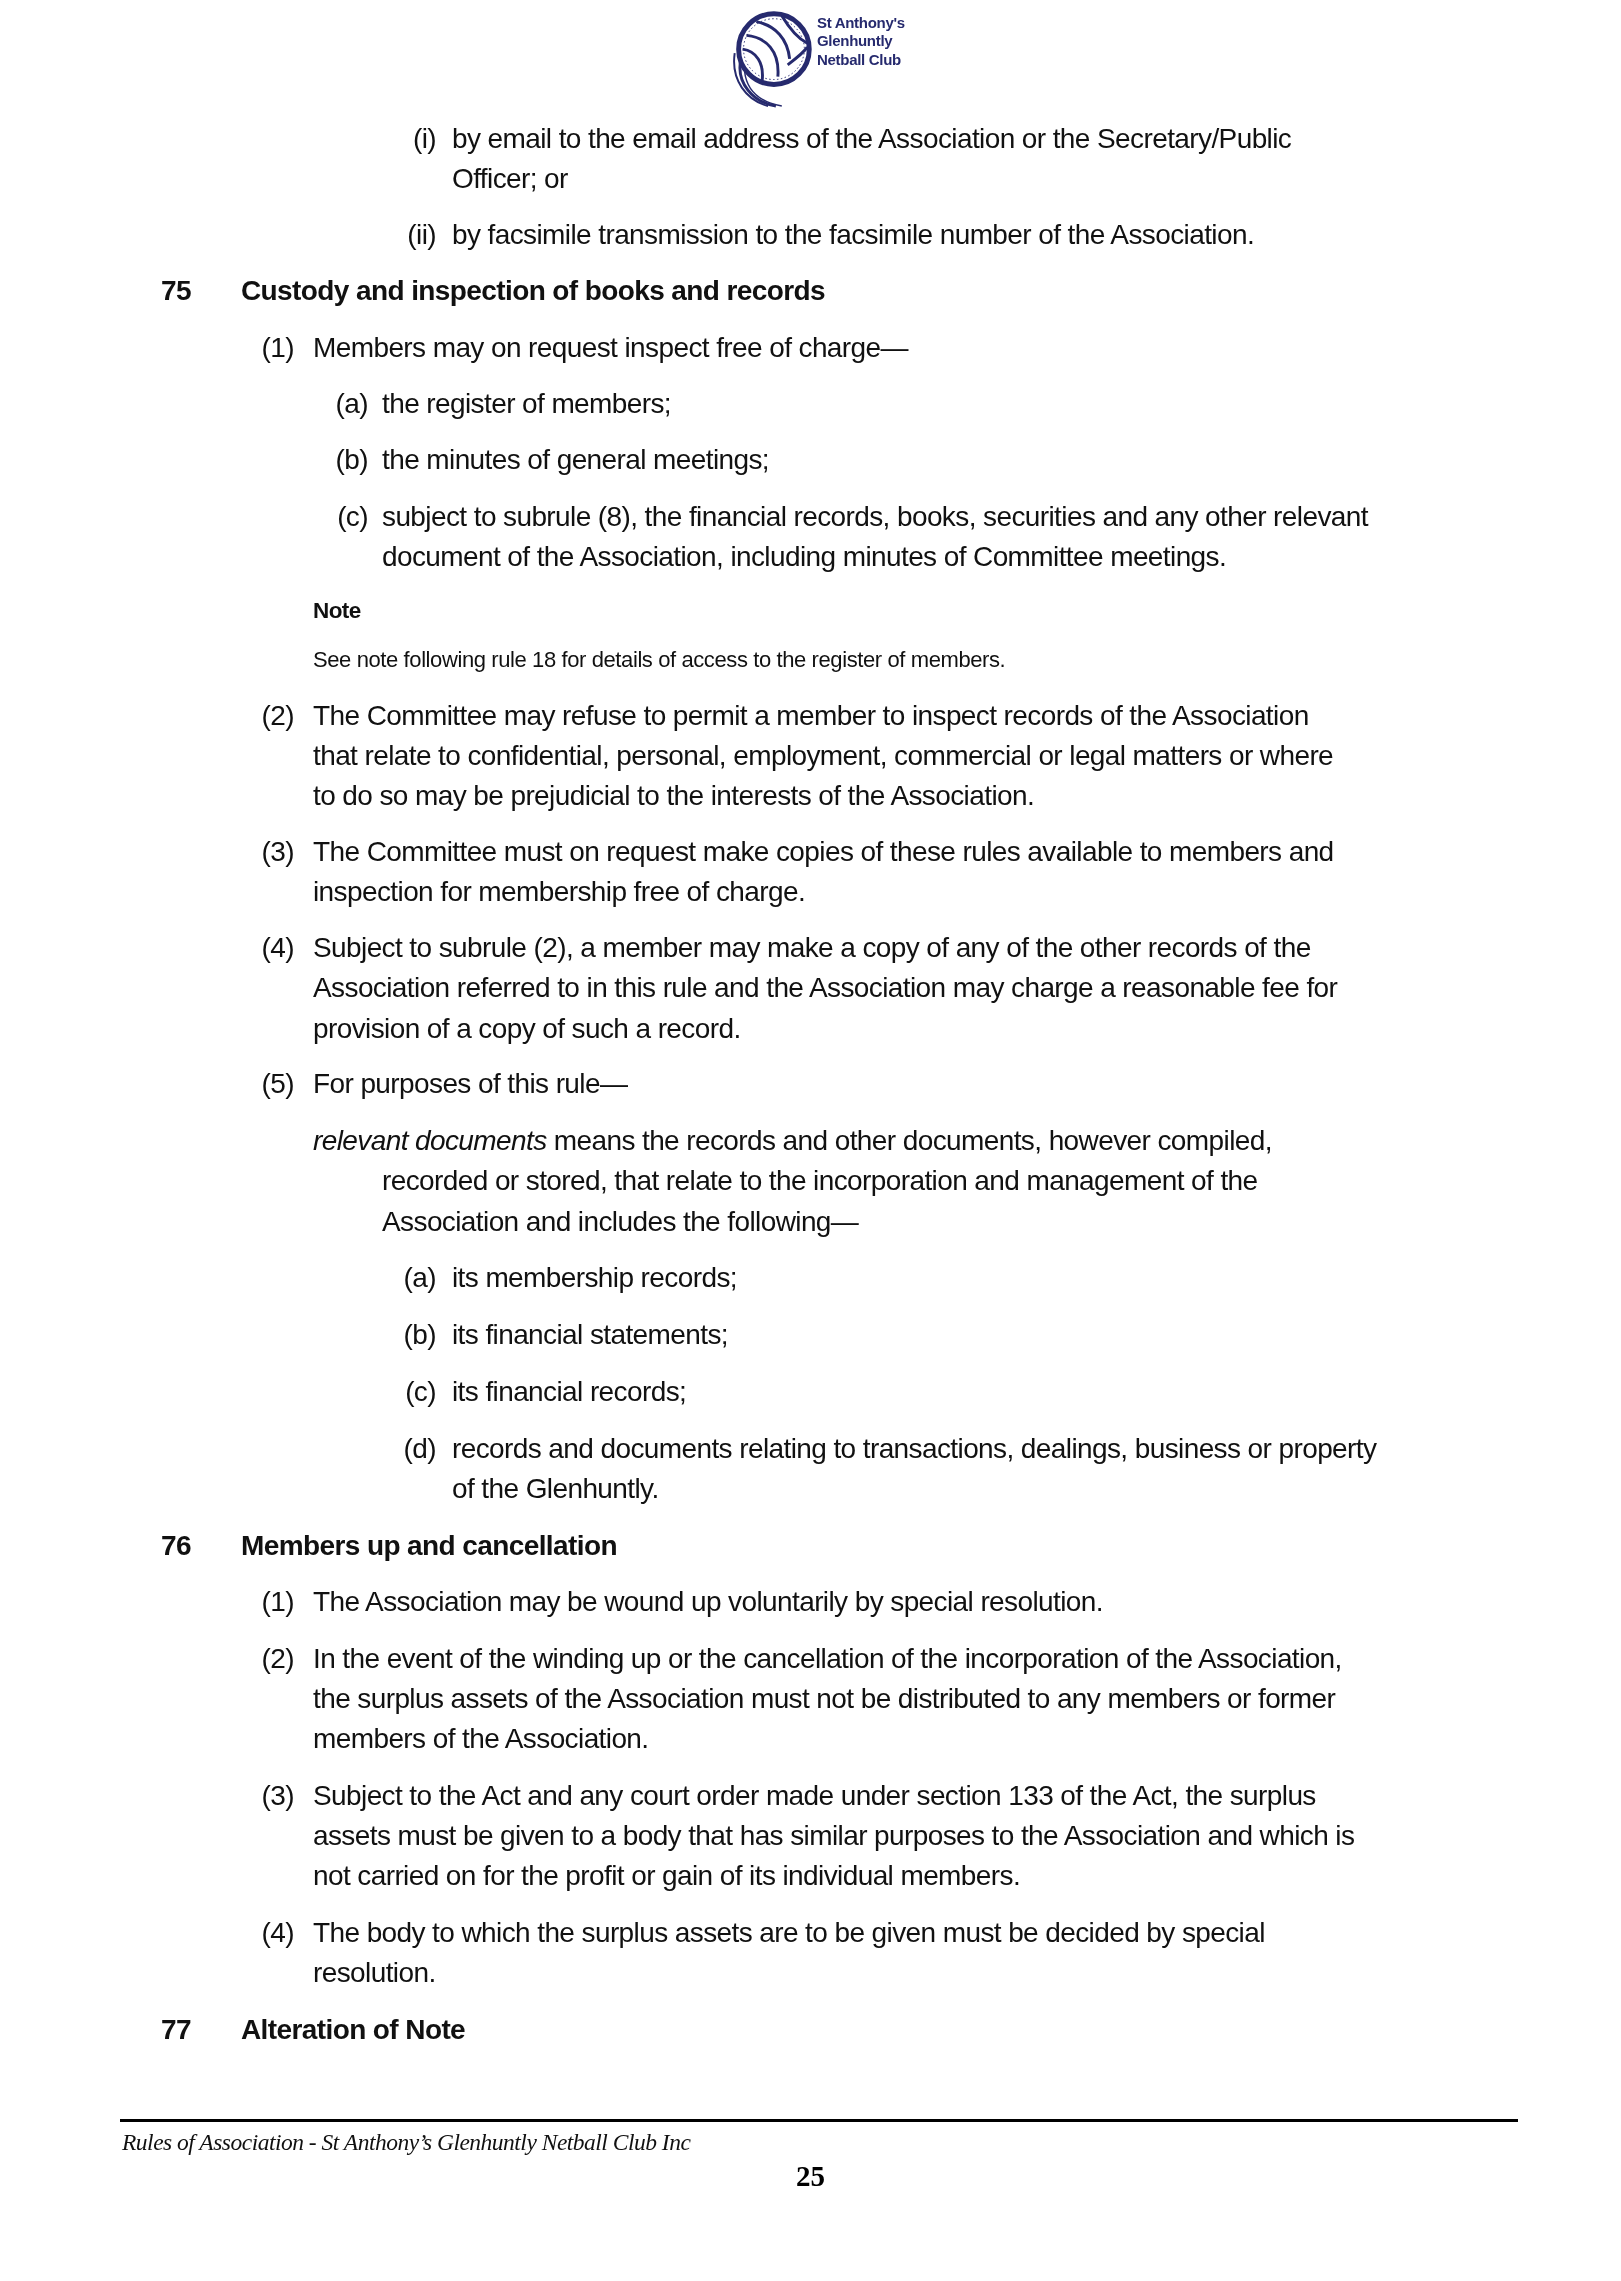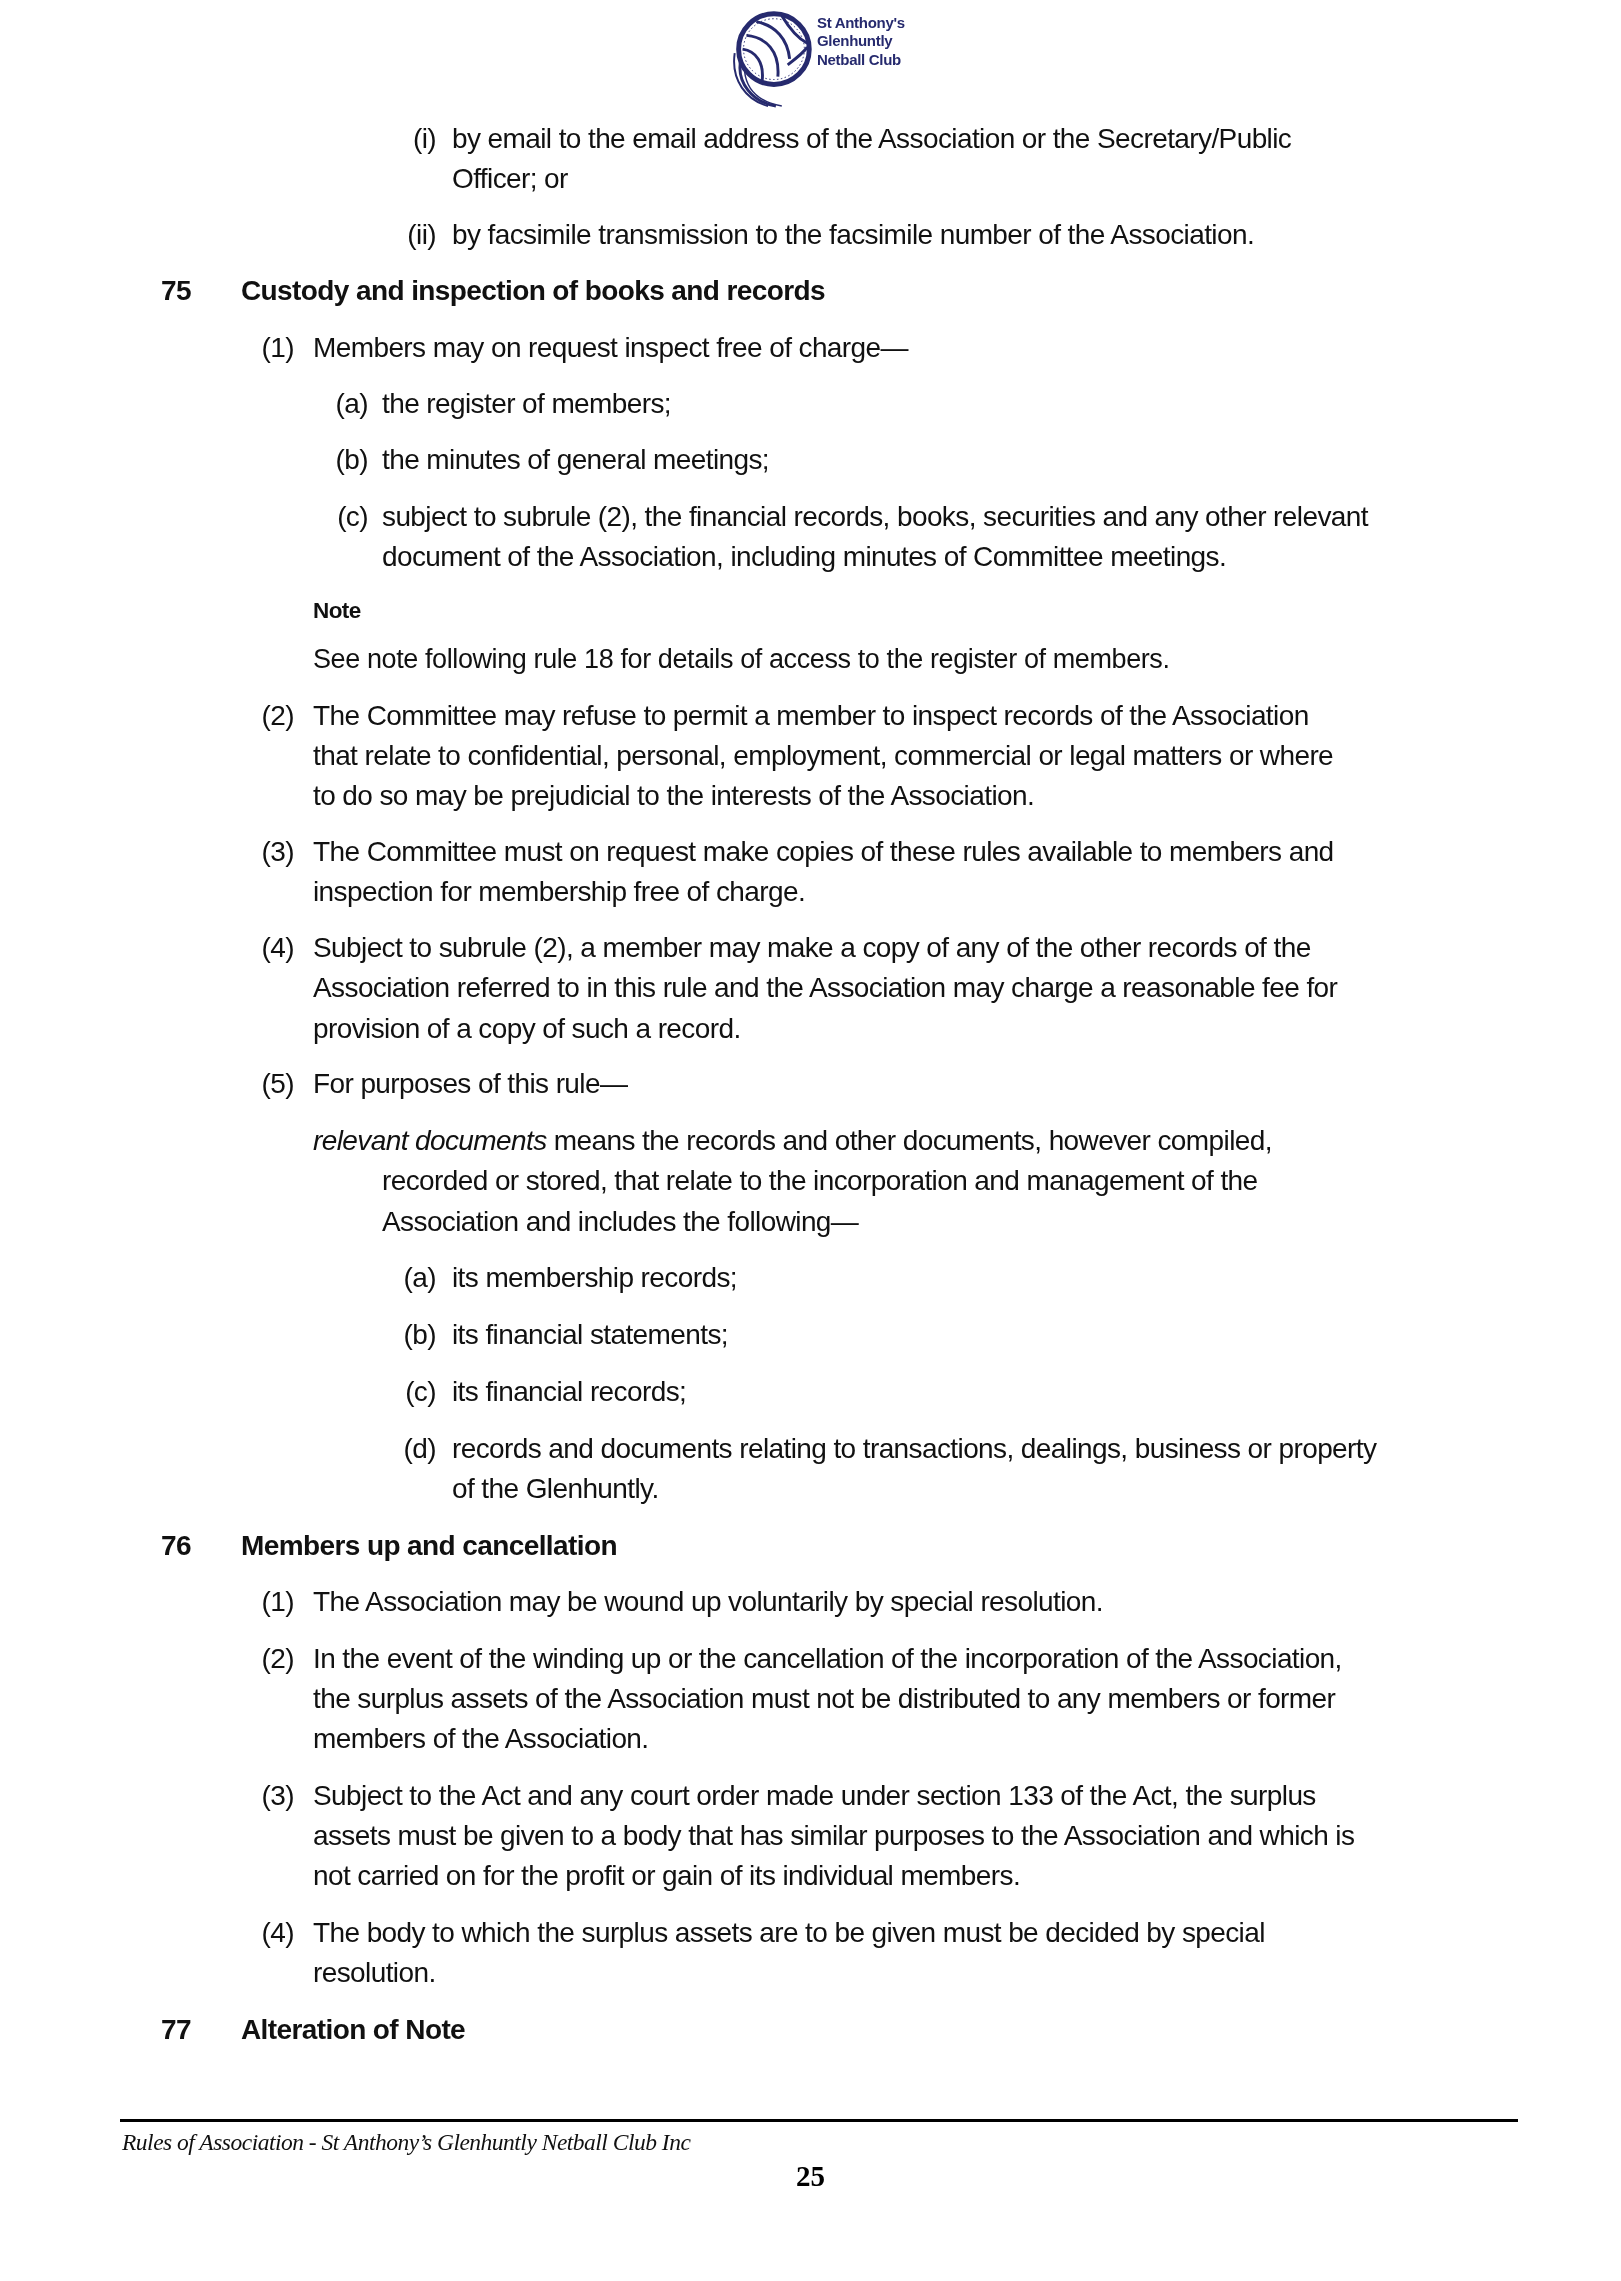--- a/index.html
+++ b/index.html
@@ -1,21 +1,21 @@
 <!DOCTYPE html>
 <html><head>
 <meta charset="utf-8">
 <style>
   html, body { margin:0; padding:0; background:#ffffff; }
   body { width:1621px; height:2282px; position:relative; overflow:hidden;
          font-family:"Liberation Sans", "DejaVu Sans", sans-serif; color:#111; }
   .ln { position:absolute; white-space:nowrap; font-size:28px; line-height:33px; letter-spacing:-0.6px; }
   .h { font-weight:bold; }
   .note-h { font-size:22.5px; font-weight:bold; }
-  .note-t { font-size:27px; letter-spacing:-0.4px;text-align:right; }
+  .note-t { font-size:22px; letter-spacing:-0.4px;text-align:right; }
   .num { position:absolute; white-space:nowrap; font-size:28px; line-height:33px; text-align:right; letter-spacing:-0.6px; }
   .bi { font-weight:normal; font-style:italic; }
   #logo { position:absolute; left:717px; top:3.9px; width:235px; height:104px; }
   #logo-text { position:absolute; left:817px; top:13.7px; font-size:15px; line-height:18.6px; color:#262a6e; font-weight:bold; letter-spacing:-0.3px; }
   #footer-rule { position:absolute; left:120px; top:2119px; width:1398px; height:2.9px; background:#000; }
   #footer-text { position:absolute; left:122px; top:2129px; font-family:"Liberation Serif", "DejaVu Serif", serif; font-style:italic; font-size:23.5px; letter-spacing:-0.5px; color:#111; }
   #page-num { position:absolute; left:0; width:1621px; top:2160px; text-align:center; font-family:"Liberation Serif", "DejaVu Serif", serif; font-weight:bold; font-size:29px; color:#000; }
 </style>
 </head>
 <body>
@@ -55,21 +55,21 @@
 <div class="num" style="left:245px;width:49px;top:331px">(1)</div>
 <div class="ln" style="left:313px;top:331px">Members may on request inspect free of charge—</div>
 
 <div class="num" style="left:314px;width:54px;top:387px">(a)</div>
 <div class="ln" style="left:382px;top:387px">the register of members;</div>
 
 <div class="num" style="left:314px;width:54px;top:443px">(b)</div>
 <div class="ln" style="left:382px;top:443px">the minutes of general meetings;</div>
 
 <div class="num" style="left:314px;width:54px;top:500px">(c)</div>
-<div class="ln" style="left:382px;top:500px">subject to subrule (2), the financial records, books, securities and any other relevant</div>
+<div class="ln" style="left:382px;top:500px">subject to subrule (8), the financial records, books, securities and any other relevant</div>
 <div class="ln" style="left:382px;top:540px">document of the Association, including minutes of Committee meetings.</div>
 
 <div class="ln note-h" style="left:313px;top:594px">Note</div>
 <div class="ln note-t" style="left:313px;top:643px">See note following rule 18 for details of access to the register of members.</div>
 
 <div class="num" style="left:245px;width:49px;top:699px">(2)</div>
 <div class="ln" style="left:313px;top:699px">The Committee may refuse to permit a member to inspect records of the Association</div>
 <div class="ln" style="left:313px;top:739px">that relate to confidential, personal, employment, commercial or legal matters or where</div>
 <div class="ln" style="left:313px;top:779px">to do so may be prejudicial to the interests of the Association.</div>
 

